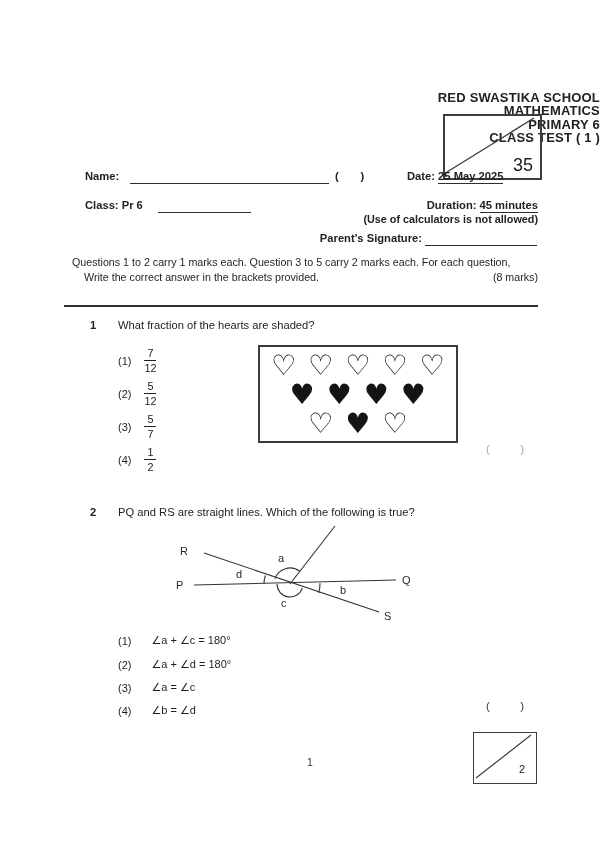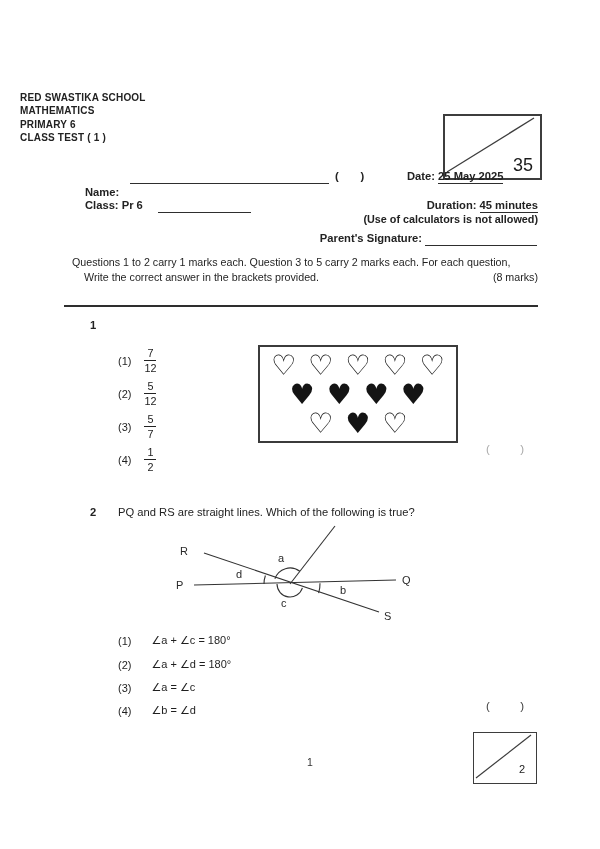--- a/index.html
+++ b/index.html
@@ -8,22 +8,22 @@
     font-family:"Liberation Sans","DejaVu Sans",sans-serif;
     color:#222; overflow:hidden;
     margin:0 auto;
   }
   .abs{position:absolute;}
   .b{font-weight:bold;}
   .nowrap{white-space:nowrap;}
   .pre{white-space:pre;}
 
   
-  .header-titles{left:20px; top:91px; width:580px; text-align:left;
-    font-weight:bold; font-size:10px; line-height:13.4px; letter-spacing:.2px;}
+  .header-titles{left:20px; top:91px; width:580px; text-align:right;
+    font-weight:bold; font-size:13px; line-height:13.4px; letter-spacing:.2px;}
   .score-box{left:443px; top:76px; width:95px; height:62px; border:2px solid #3d3d3d;margin-top:38px;}
   .score-box svg{position:absolute; left:0; top:0;}
   .score-box .score-val{position:absolute; right:7px; bottom:2px; font-size:18px; color:#1c1c1c;}
 
   
   .form-txt{font-size:11.2px;}
   .wline{display:inline-block; border-bottom:1.3px solid #2e2e2e; height:12px; vertical-align:bottom;}
   .u{border-bottom:1.3px solid #2e2e2e; padding-bottom:1px;}
   .right-group{text-align:right;}
 
@@ -75,21 +75,21 @@
     <div>CLASS TEST ( 1 )</div>
   </div>
 
   <div class="abs score-box">
     <svg width="91" height="58" viewBox="0 0 91 58">
       <line x1="2" y1="56" x2="89" y2="2" stroke="#3d3d3d" stroke-width="1.3"></line>
     </svg>
     <span class="score-val">35</span>
   </div>
 
-  <span class="abs form-txt b" style="left:85px; top:186px;">Name:</span>
+  <span class="abs form-txt b" style="left:85px; top:170px;">Name:</span>
   <span class="abs wline" style="left:130px; top:171px; width:199px;"></span>
   <span class="abs form-txt b pre" style="left:335px; top:170px;">(       )</span>
   <span class="abs form-txt b nowrap" style="left:407px; top:170px;"><span>Date:</span> <span class="u">25 May 2025</span></span>
 
   <span class="abs form-txt b" style="left:85px; top:199px;">Class: Pr 6</span>
   <span class="abs wline" style="left:158px; top:200px; width:93px;"></span>
   <span class="abs form-txt b nowrap right-group" style="right:62px; top:199px;"><span>Duration:</span> <span class="u">45 minutes</span></span>
 
   <span class="abs form-txt b nowrap" style="right:62px; top:213px; font-size:10.8px;">(Use of calculators is not allowed)</span>
 
@@ -100,20 +100,21 @@
     <div class="nowrap">Questions 1 to 2 carry 1 marks each. Question 3 to 5 carry 2 marks each. For each question,</div>
     <div class="instr-row3">
       <span>Write the correct answer in the brackets provided.</span>
       <span>(8 marks)</span>
     </div>
   </div>
 
   <div class="abs divider"></div>
 
   <span class="abs qnum" style="left:90px; top:319px;">1</span>
+  <span class="abs qtext" style="left:118px; top:319px;">What fraction of the hearts are shaded?</span>
 
   <div class="abs opt-row" style="left:118px; top:347px;">
     <span class="opt-label">(1)</span>
     <span class="frac">
         <span class="num">7</span>
         <span class="den">12</span>
       </span>
   </div>
   <div class="abs opt-row" style="left:118px; top:380px;">
     <span class="opt-label">(2)</span>

